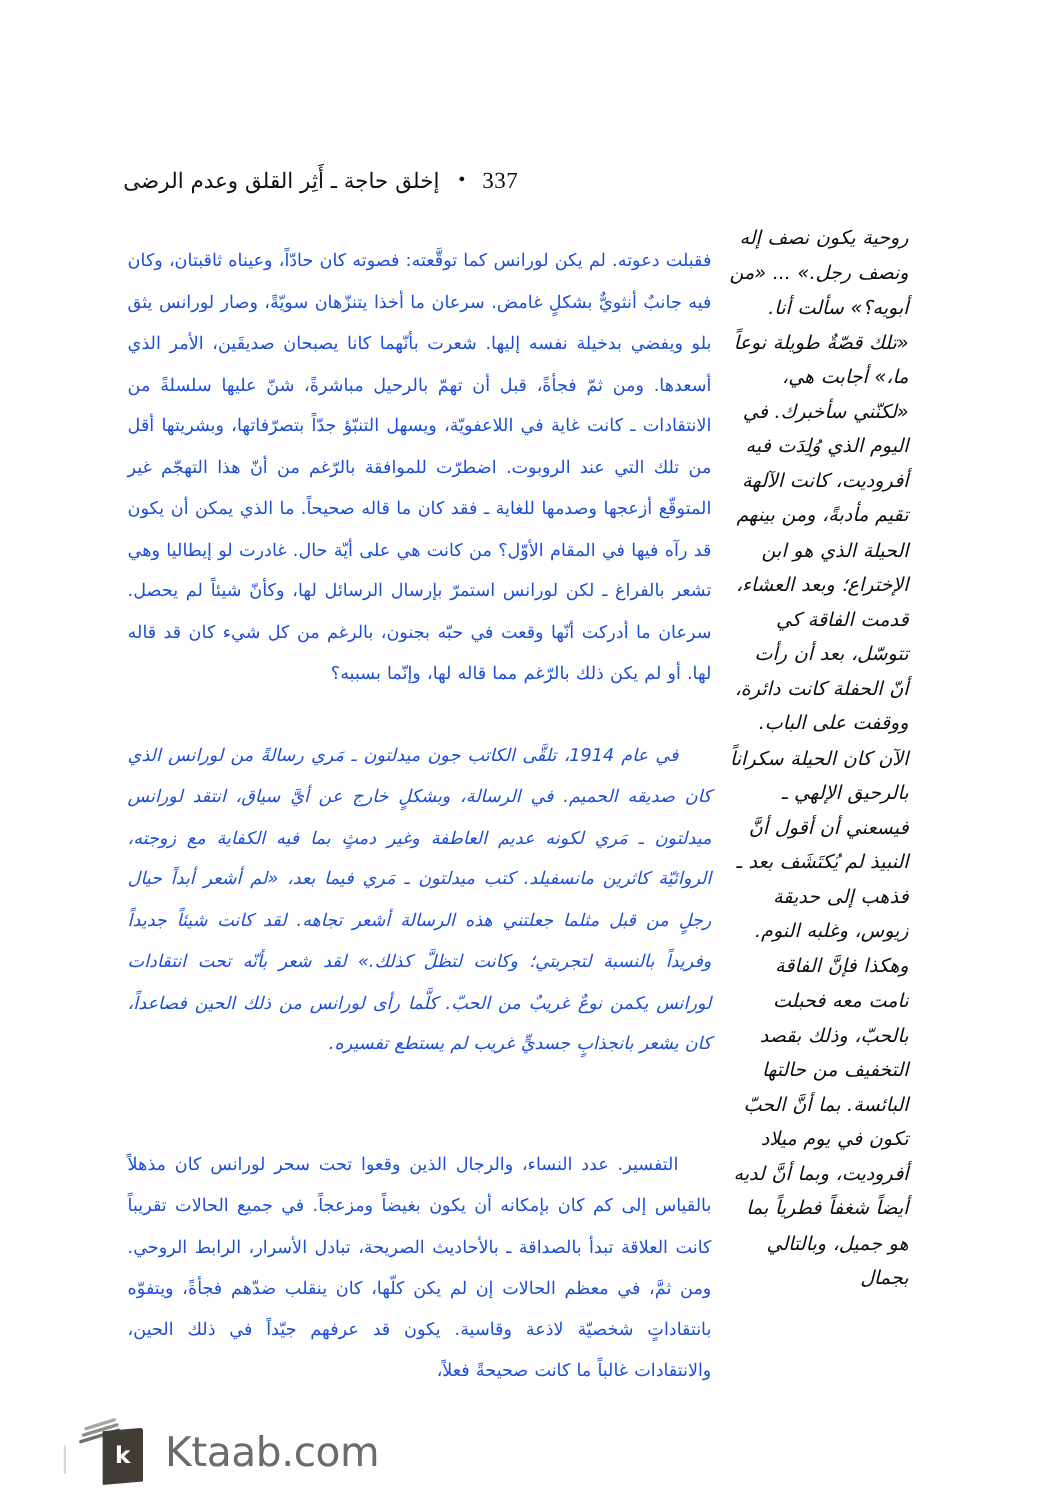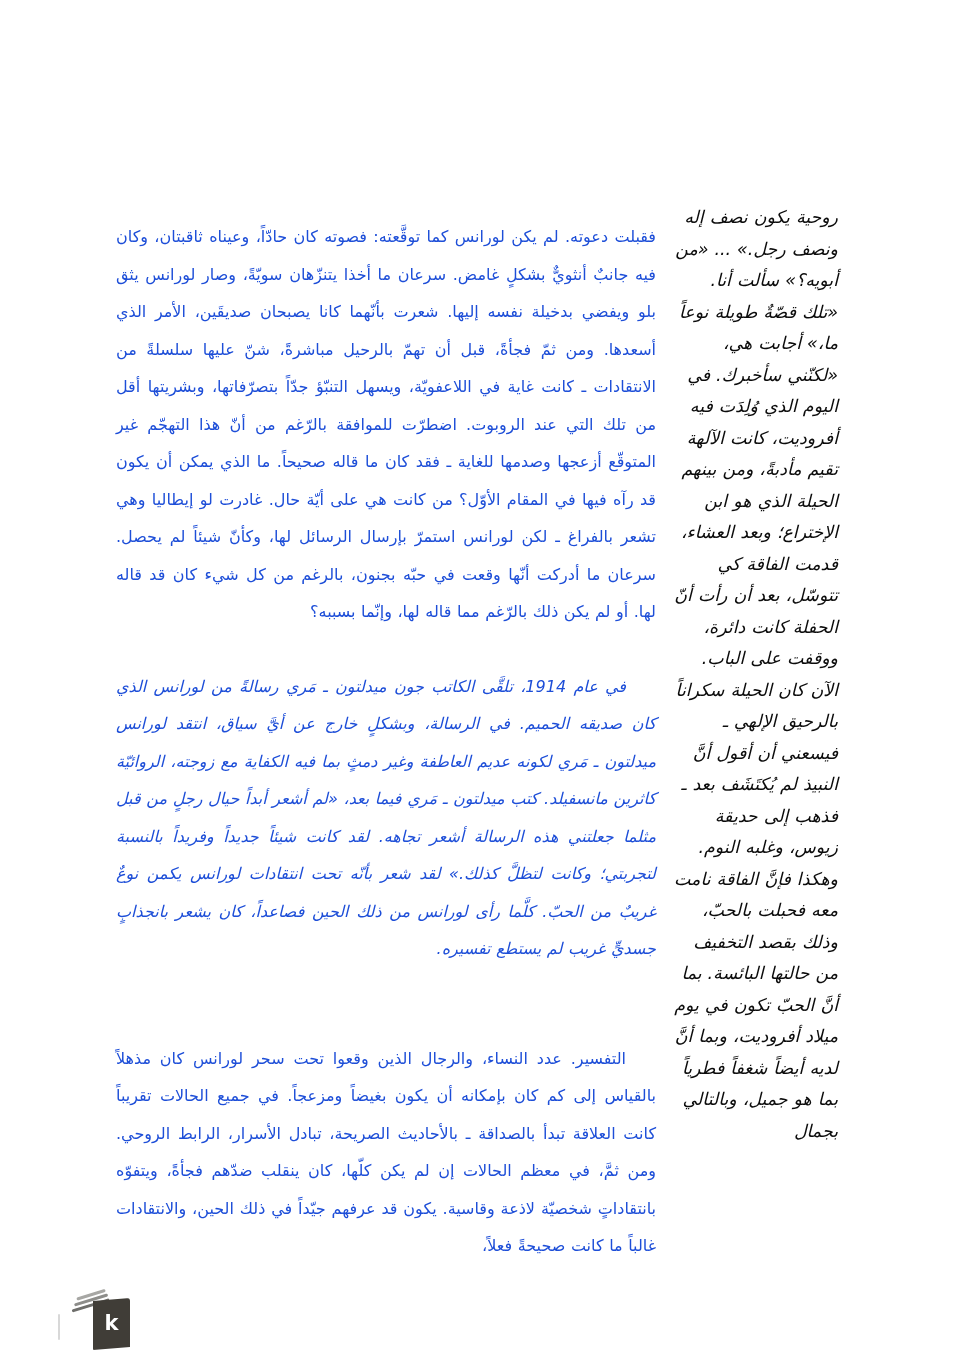--- a/index.html
+++ b/index.html
@@ -91,21 +91,21 @@
   }
   .main-col p.indent { text-indent: 30px; }
   .main-col p.gap-top { margin-top: 37px; font-style: italic; }
   .main-col p.gap-big { margin-top: 72px; }
   .italic-lead { }
 
   
   .side-col {
     width: 166px;
     margin-left: 0;
-    margin-right: 14px;
+    margin-right: 26px;
     direction: rtl;
     text-align: right;
   }
   .side-col p {
     margin: 0;
     font-family: "DejaVu Sans", "Liberation Sans", sans-serif;
     font-style: italic;
     font-size: 17.4px;
     line-height: 31.5px;
     color: #0c0c0c;
@@ -186,20 +186,25 @@
     letter-spacing: -0.4px;
     margin-left: 14px;
     white-space: nowrap;
   }
 </style>
 </head>
 <body>
 
 <div class="page">
 
+  <div class="running-head">
+    <span class="rh-title">إخلق حاجة ـ أَثِر القلق وعدم الرضى</span>
+    <span class="rh-bullet">•</span>
+    <span class="rh-page">337</span>
+  </div>
 
   <div class="body-area">
 
     <div class="main-col">
       <p>فقبلت دعوته. لم يكن لورانس كما توقَّعته: فصوته كان حادّاً، وعيناه ثاقبتان، وكان فيه جانبٌ أنثويٌّ بشكلٍ غامض. سرعان ما أخذا يتنزّهان سويّةً، وصار لورانس يثق بلو ويفضي بدخيلة نفسه إليها. شعرت بأنّهما كانا يصبحان صديقَين، الأمر الذي أسعدها. ومن ثمّ فجأةً، قبل أن تهمّ بالرحيل مباشرةً، شنّ عليها سلسلةً من الانتقادات ـ كانت غاية في اللاعفويّة، ويسهل التنبّؤ جدّاً بتصرّفاتها، وبشريتها أقل من تلك التي عند الروبوت. اضطرّت للموافقة بالرّغم من أنّ هذا التهجّم غير المتوقّع أزعجها وصدمها للغاية ـ فقد كان ما قاله صحيحاً. ما الذي يمكن أن يكون قد رآه فيها في المقام الأوّل؟ من كانت هي على أيّة حال. غادرت لو إيطاليا وهي تشعر بالفراغ ـ لكن لورانس استمرّ بإرسال الرسائل لها، وكأنّ شيئاً لم يحصل. سرعان ما أدركت أنّها وقعت في حبّه بجنون، بالرغم من كل شيء كان قد قاله لها. أو لم يكن ذلك بالرّغم مما قاله لها، وإنّما بسببه؟</p>
       <p class="indent gap-top">في عام 1914، تلقَّى الكاتب جون ميدلتون ـ مَري رسالةً من لورانس الذي كان صديقه الحميم. في الرسالة، وبشكلٍ خارج عن أيَّ سياق، انتقد لورانس ميدلتون ـ مَري لكونه عديم العاطفة وغير دمثٍ بما فيه الكفاية مع زوجته، الروائيّة كاثرين مانسفيلد. كتب ميدلتون ـ مَري فيما بعد، «لم أشعر أبداً حيال رجلٍ من قبل مثلما جعلتني هذه الرسالة أشعر تجاهه. لقد كانت شيئاً جديداً وفريداً بالنسبة لتجربتي؛ وكانت لتظلَّ كذلك.» لقد شعر بأنّه تحت انتقادات لورانس يكمن نوعٌ غريبٌ من الحبّ. كلَّما رأى لورانس من ذلك الحين فصاعداً، كان يشعر بانجذابٍ جسديٍّ غريب لم يستطع تفسيره.</p>
       <p class="indent gap-big"><span class="italic-lead">التفسير.</span><span> عدد النساء، والرجال الذين وقعوا تحت سحر لورانس كان مذهلاً بالقياس إلى كم كان بإمكانه أن يكون بغيضاً ومزعجاً. في جميع الحالات تقريباً كانت العلاقة تبدأ بالصداقة ـ بالأحاديث الصريحة، تبادل الأسرار، الرابط الروحي. ومن ثمَّ، في معظم الحالات إن لم يكن كلّها، كان ينقلب ضدّهم فجأةً، ويتفوّه بانتقاداتٍ شخصيّة لاذعة وقاسية. يكون قد عرفهم جيّداً في ذلك الحين، والانتقادات غالباً ما كانت صحيحةً فعلاً،</span></p>
     </div>
 
     <div class="side-col">
@@ -213,15 +218,16 @@
     <span class="wm-book">
       <span class="wm-pages">
           <i></i>
           <i></i>
           <i></i>
         </span>
       <span class="wm-cover">
         <span class="wm-k">k</span>
       </span>
     </span>
+    <span class="wm-text">Ktaab.com</span>
   </div>
 
 </div>
 
 </body></html>

